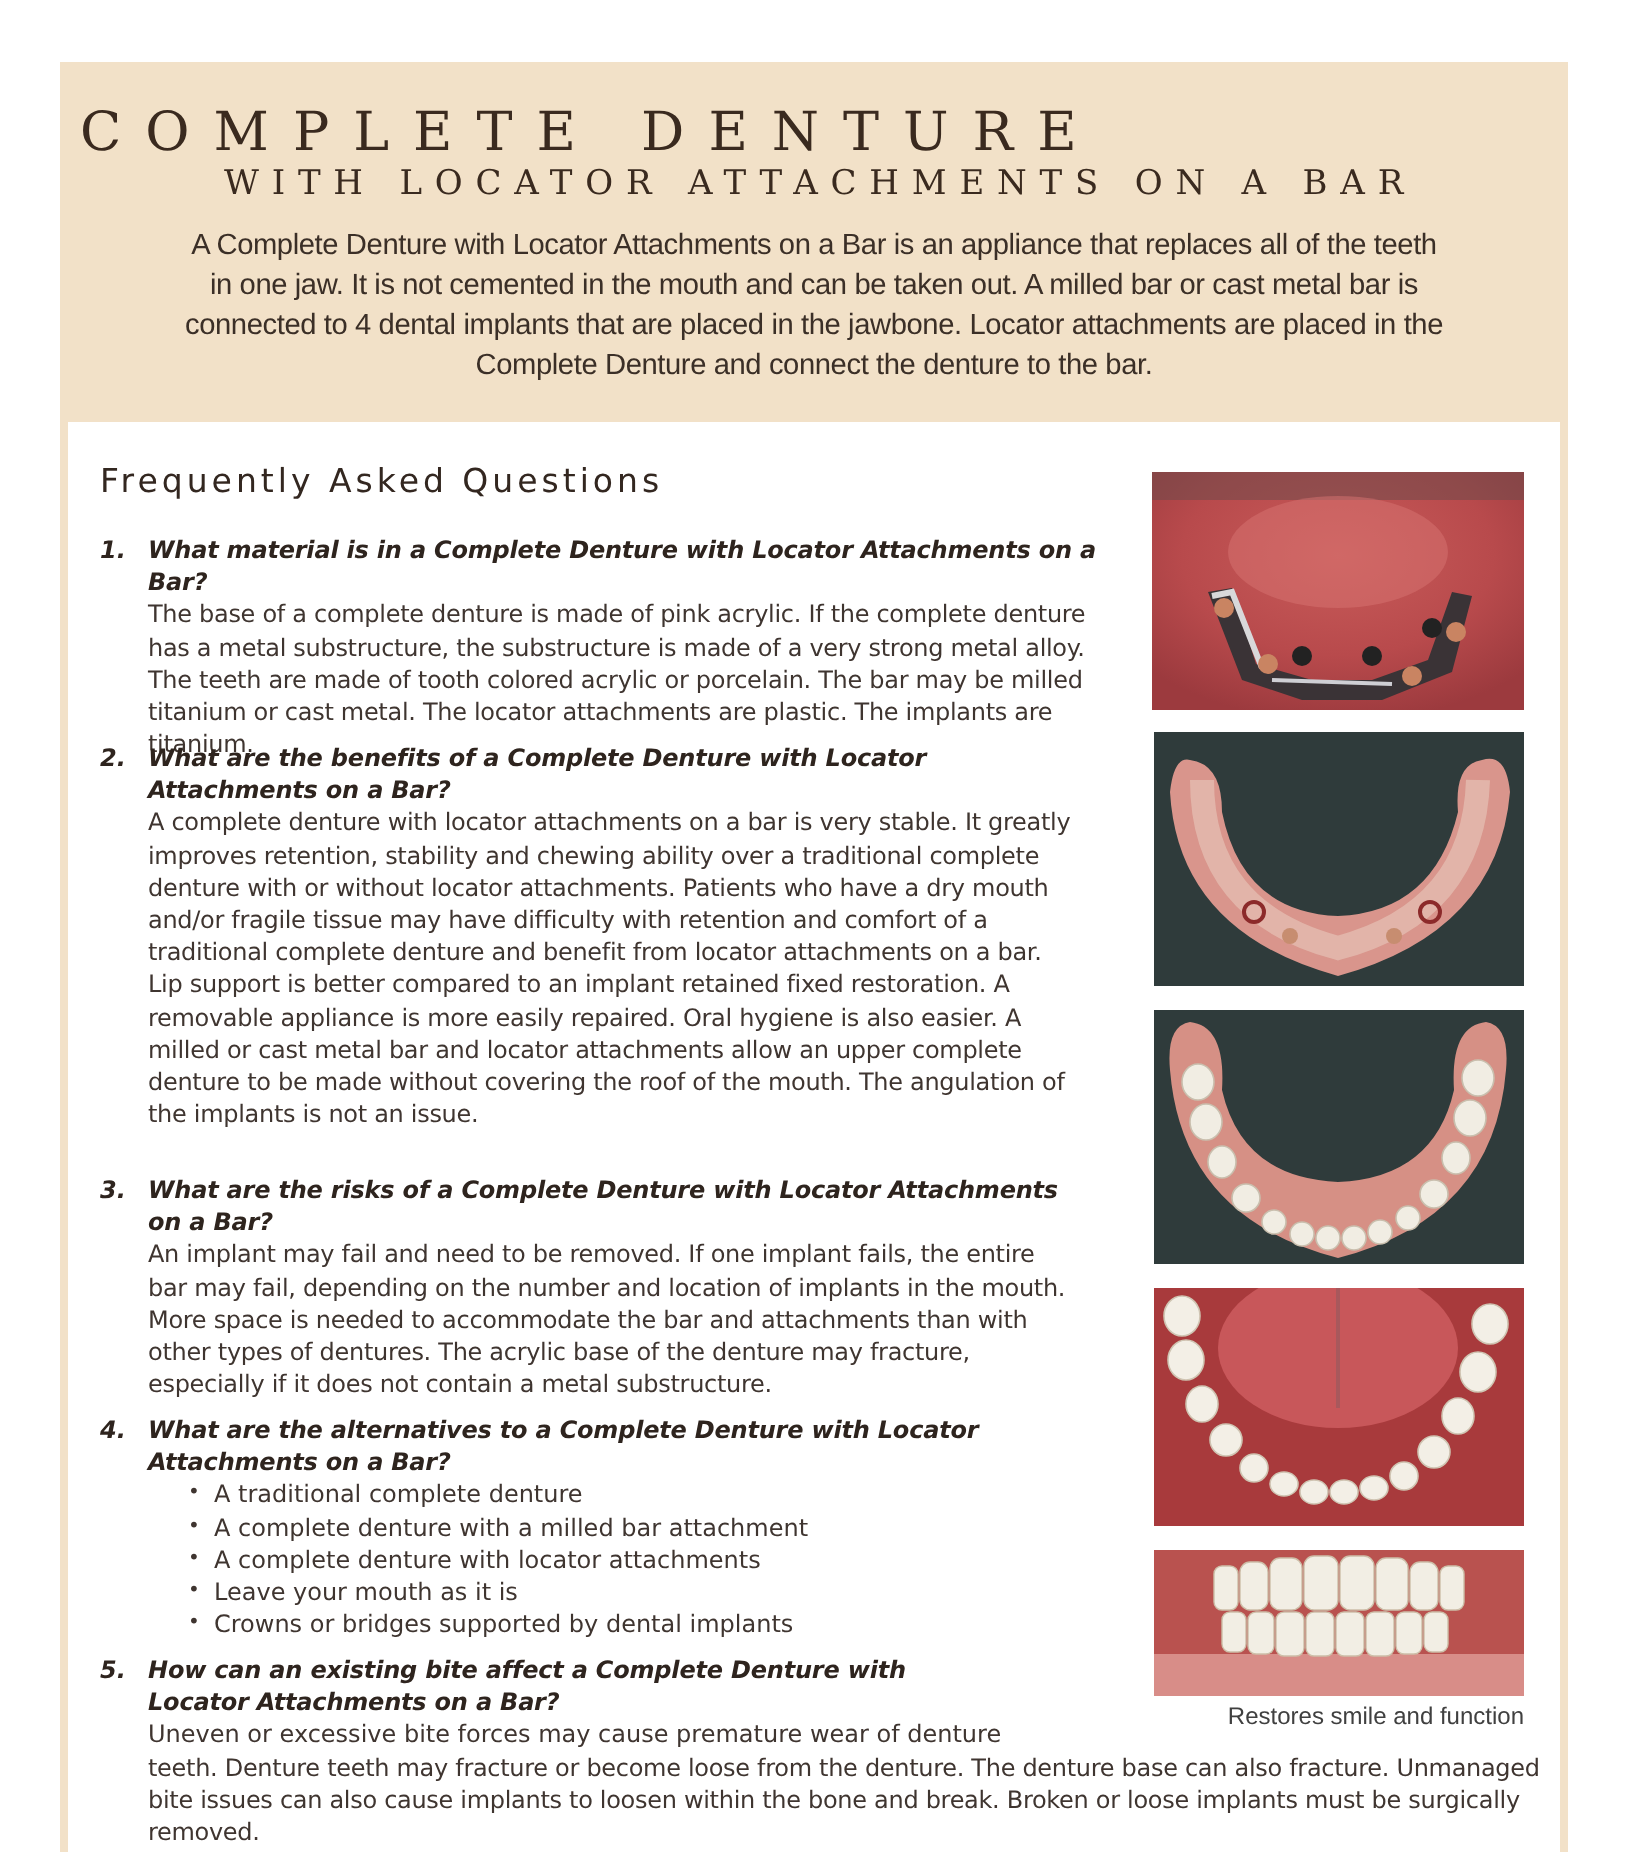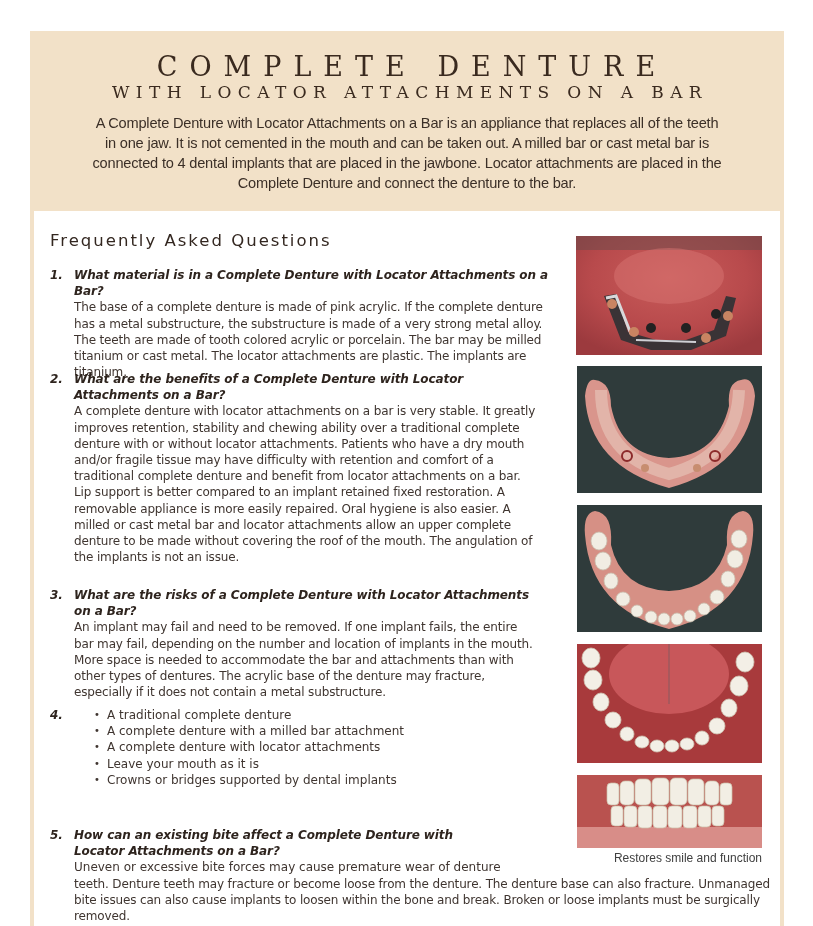--- a/index.html
+++ b/index.html
@@ -1,19 +1,19 @@
 <!DOCTYPE html>
 <html><head>
 <meta charset="utf-8">
 <style>
   html, body { margin: 0; padding: 0; background: #ffffff; }
   body { width: 813px; height: 926px; position: relative; overflow: hidden; font-family: "DejaVu Sans", sans-serif; color: #3b2f27; }
   .frame { position: absolute; left: 30px; top: 31px; width: 754px; height: 900px; background: #f2e1c8; }
   .header { position: absolute; left: 30px; top: 31px; width: 754px; height: 180px; }
-  .title1 { position: absolute; left: 0; width: 754px; top: 20px; text-align: center; font-family: "DejaVu Serif", serif; font-size: 27px; letter-spacing: 12px; color: #3a2a1f; line-height: 32px; padding-left: 10px; box-sizing: border-box; }
+  .title1 { position: absolute; left: 0; width: 754px; top: 20px; font-family: "DejaVu Serif", serif; font-size: 27px; letter-spacing: 12px; color: #3a2a1f; line-height: 32px; padding-left: 10px; box-sizing: border-box; }
   .title2 { position: absolute; left: 0; width: 754px; top: 50px; text-align: center; font-family: "DejaVu Serif", serif; font-size: 17px; letter-spacing: 6.4px; color: #3a2a1f; line-height: 22px; font-weight: normal; padding-left: 6px; box-sizing: border-box; }
   .intro { position: absolute; left: 60px; width: 634px; top: 82px; text-align: center; font-family: "Liberation Sans", sans-serif; font-size: 14.6px; line-height: 20px; color: #3b2f27; letter-spacing: -0.2px; }
   .content { position: absolute; left: 34px; top: 211px; width: 746px; height: 720px; background: #ffffff; }
   .faq-title { position: absolute; left: 16px; top: 20px; font-family: "DejaVu Sans", sans-serif; font-weight: normal; font-size: 16.5px; letter-spacing: 2px; color: #332720; }
   .qa { position: absolute; left: 16px; width: 500px; font-size: 12px; line-height: 16.2px; color: #3f3530; }
   .qa .num { position: absolute; left: 0; top: 0; font-weight: bold; font-style: italic; color: #2e241e; }
   .qa .q { margin-left: 24px; font-weight: bold; font-style: italic; color: #2e241e; letter-spacing: -0.1px; }
   .qa .a { margin-left: 24px; letter-spacing: -0.15px; }
   .qa ul { margin: 0; padding: 0 0 0 57px; list-style: none; }
   .qa li { position: relative; }
@@ -50,20 +50,21 @@
   </div>
 
   <div class="qa" style="top:376px; width:490px;">
     <span class="num">3.</span>
     <div class="q">What are the risks of a Complete Denture with Locator Attachments on a Bar?</div>
     <div class="a">An implant may fail and need to be removed. If one implant fails, the entire bar may fail, depending on the number and location of implants in the mouth. More space is needed to accommodate the bar and attachments than with other types of dentures. The acrylic base of the denture may fracture, especially if it does not contain a metal substructure.</div>
   </div>
 
   <div class="qa" style="top:496px; width:450px;">
     <span class="num">4.</span>
+    <div class="q">What are the alternatives to a Complete Denture with Locator Attachments on a Bar?</div>
     <ul>
       <li>A traditional complete denture</li>
       <li>A complete denture with a milled bar attachment</li>
       <li>A complete denture with locator attachments</li>
       <li>Leave your mouth as it is</li>
       <li>Crowns or bridges supported by dental implants</li>
     </ul>
   </div>
 
   <div class="qa qa5" style="top:616px;">

